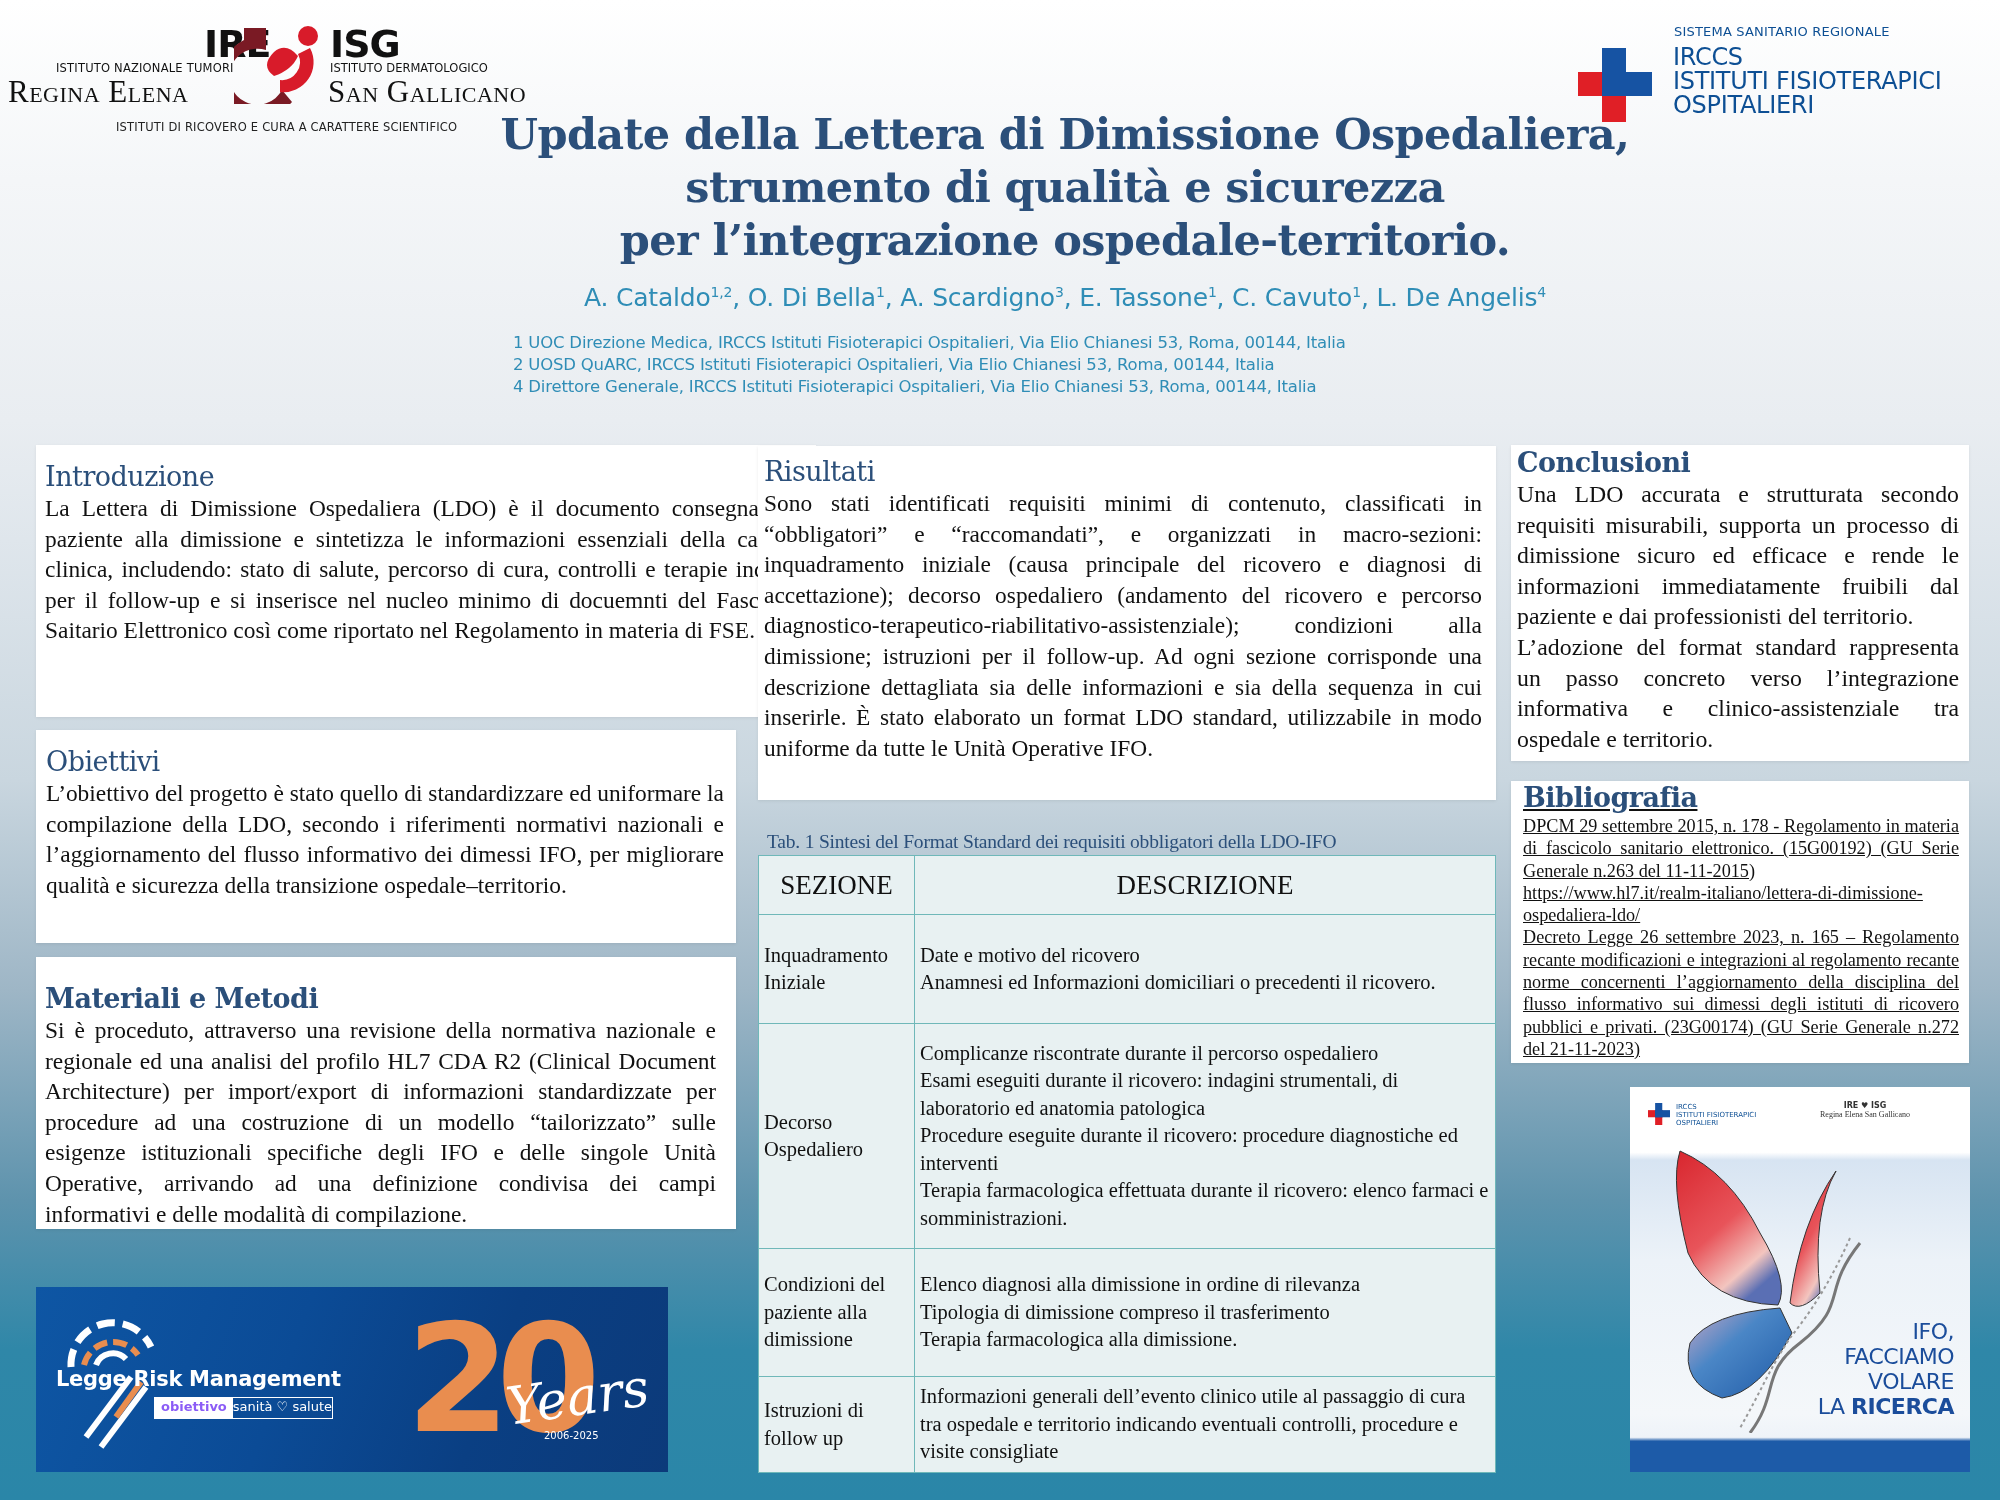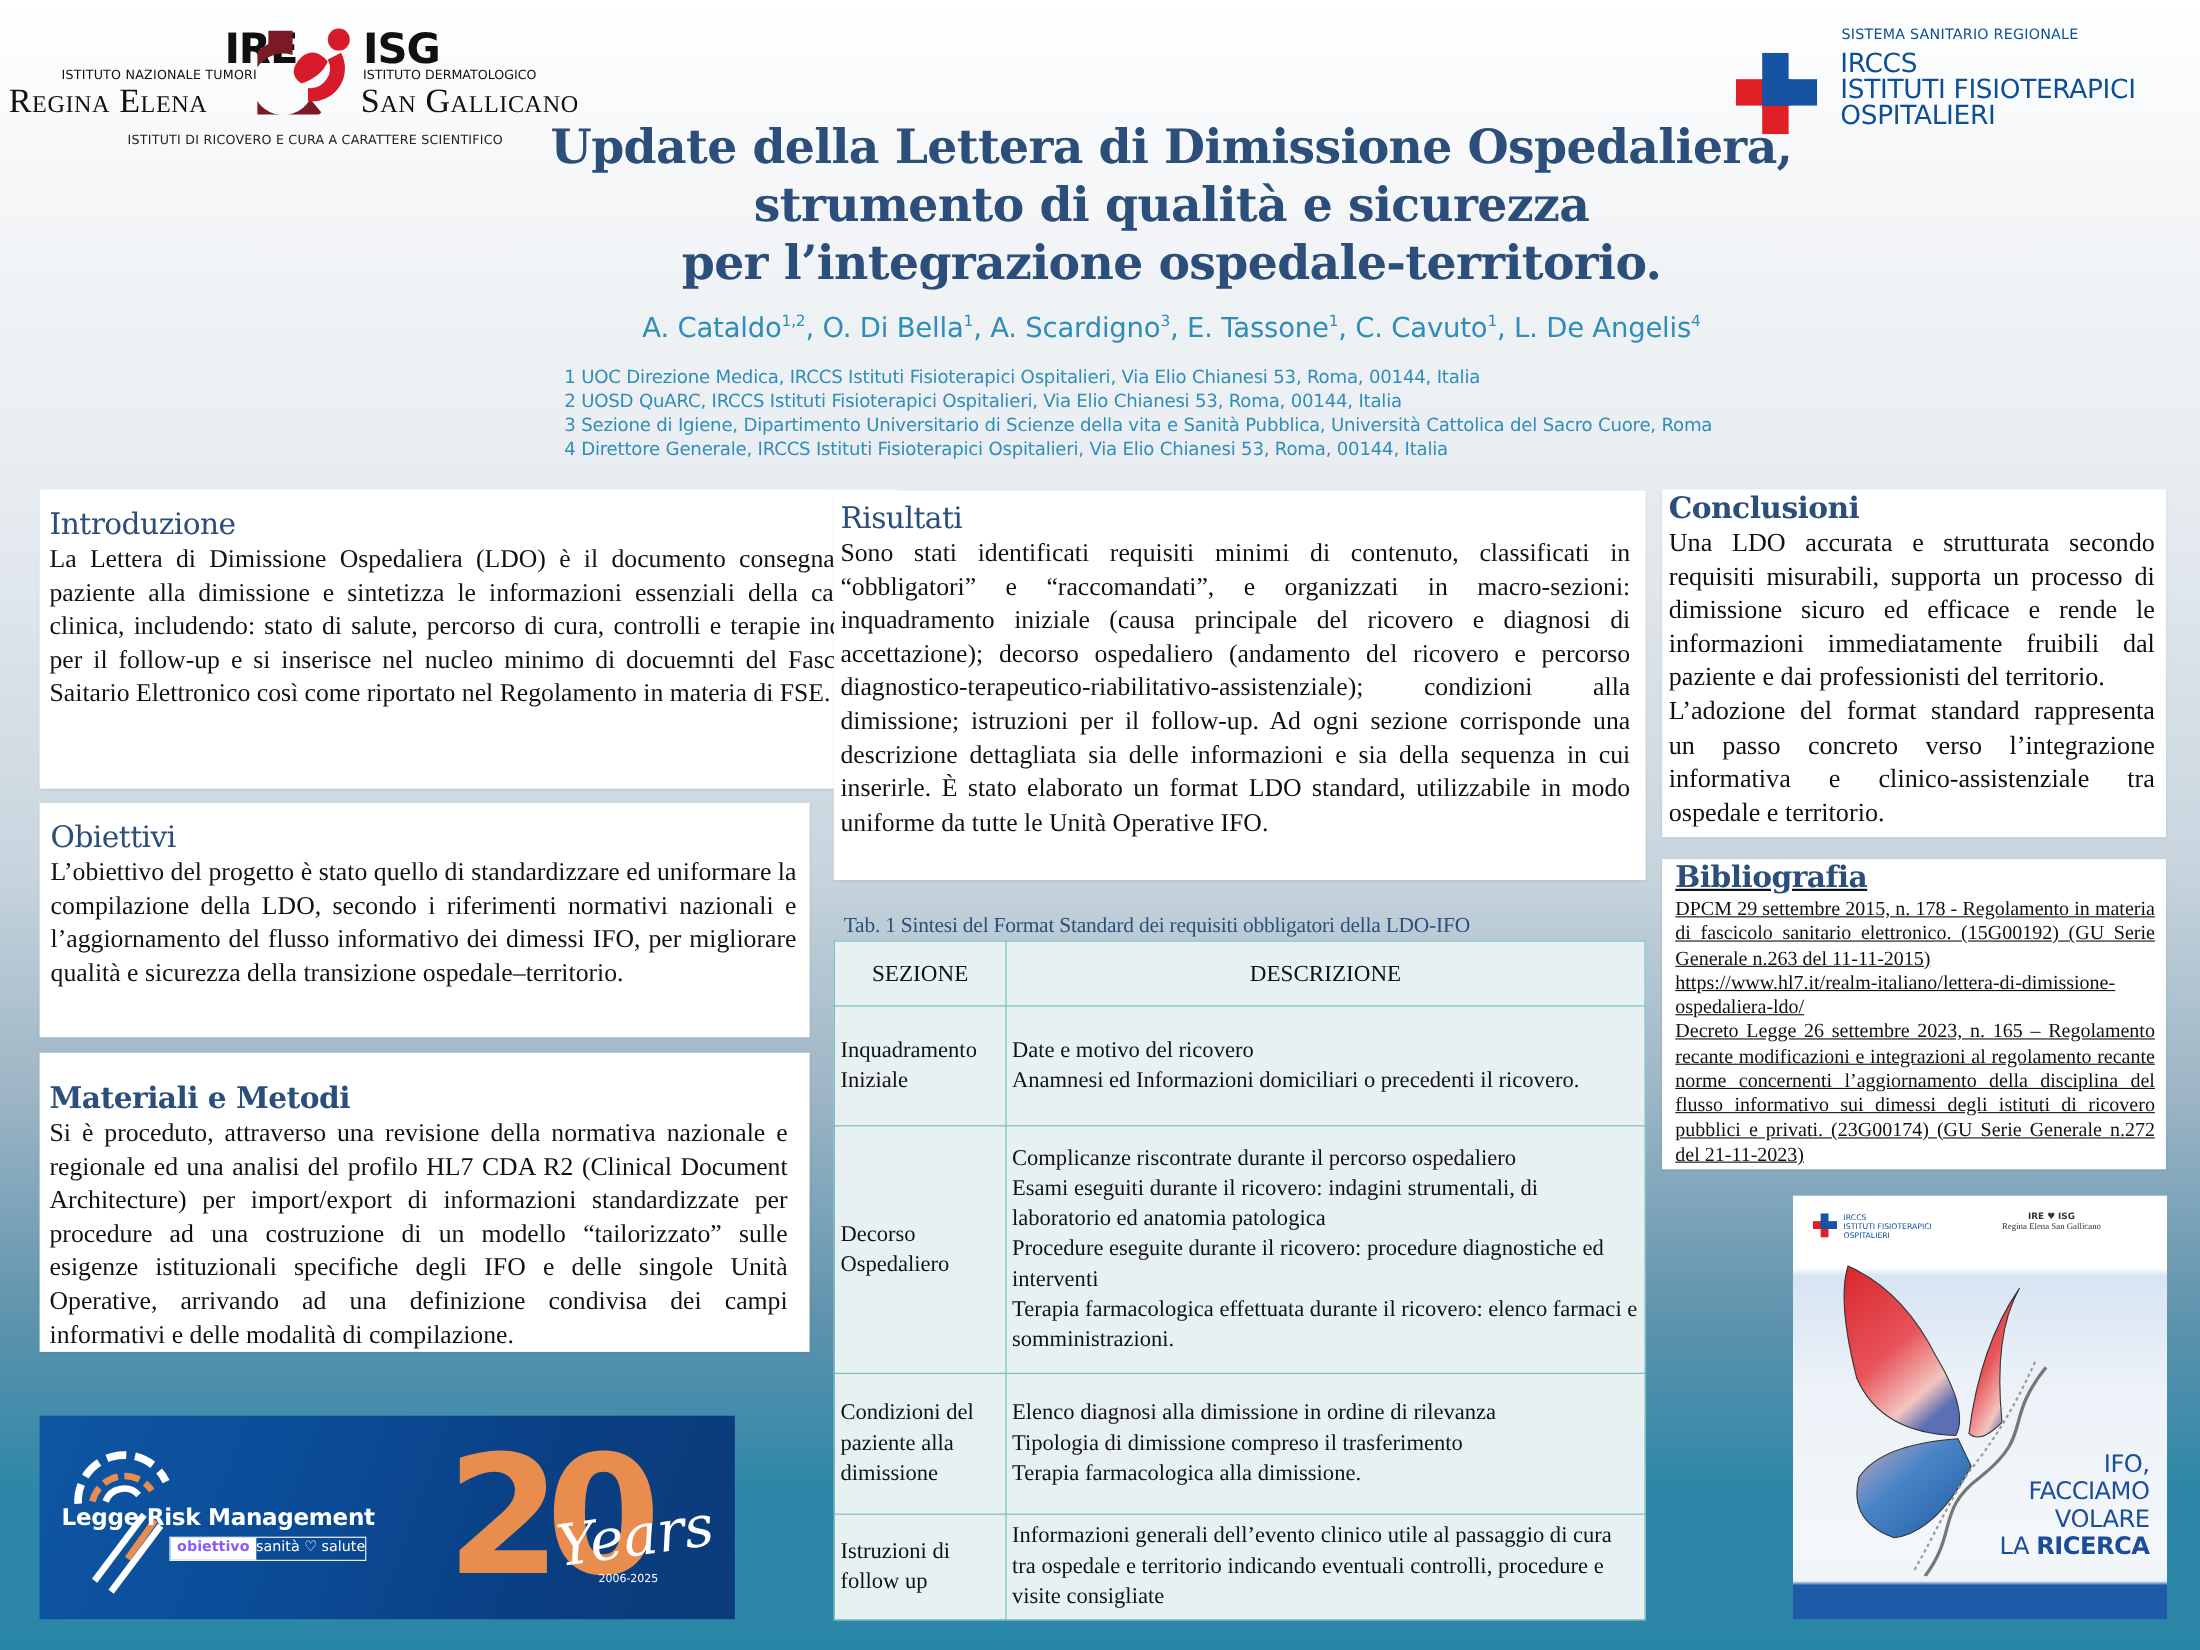--- a/index.html
+++ b/index.html
@@ -48,21 +48,21 @@
   .concl { left: 1511px; top: 445px; width: 458px; height: 316px; padding: 2px 10px 0 6px; }
   .concl h2, .biblio h2 { font-weight: bold; }
   .concl p { font-size: 23.8px; line-height: 30.6px; }
   .biblio { left: 1511px; top: 781px; width: 458px; height: 282px; padding: 0 10px 0 12px; text-decoration: underline; }
   .biblio h2 { font-size: 27px; line-height: 34px; }
 
   
   .tab-caption { left: 767px; top: 831px; font-family: "Liberation Serif", serif; font-size: 19.5px; color: #2b4f7a; letter-spacing: -0.2px; }
   table.ldo { position: absolute; left: 758px; top: 855px; width: 738px; border-collapse: collapse; background: #e8f1f2; font-family: "Liberation Serif", serif; font-size: 20.5px; color: #111; }
   table.ldo td, table.ldo th { border: 1px solid #6fb8b9; vertical-align: middle; }
-  table.ldo th { font-weight: normal; height: 59px; font-size: 21px; }
+  table.ldo th { font-weight: normal; height: 59px; font-size: 27px; }
   table.ldo td { padding: 4px 5px; line-height: 27.5px; }
   table.ldo td.sez { width: 156px; }
   table.ldo tr.r1 td { height: 109px; }
   table.ldo tr.r2 td { height: 225px; }
   table.ldo tr.r3 td { height: 128px; }
   table.ldo tr.r4 td { height: 96px; }
   .desc-line { display: block; }
 
   
   .forum { left: 36px; top: 1287px; width: 632px; height: 185px; background: linear-gradient(110deg, #0e56a4 0%, #0b4b96 40%, #0a3f83 70%, #0c3a7a 100%); overflow: hidden; }
@@ -124,21 +124,20 @@
   <span><span>O. Di Bella</span><sup>1</sup></span>,
   <span><span>A. Scardigno</span><sup>3</sup></span>,
   <span><span>E. Tassone</span><sup>1</sup></span>,
   <span><span>C. Cavuto</span><sup>1</sup></span>,
   <span><span>L. De Angelis</span><sup>4</sup></span>
 </div>
 
 <div class="abs affils">
   <div>1 UOC Direzione Medica, IRCCS Istituti Fisioterapici Ospitalieri, Via Elio Chianesi 53, Roma, 00144, Italia</div>
   <div>2 UOSD QuARC, IRCCS Istituti Fisioterapici Ospitalieri, Via Elio Chianesi 53, Roma, 00144, Italia</div>
-  <div>3 Sezione di Igiene, Dipartimento Universitario di Scienze della vita e Sanità Pubblica, Università Cattolica del Sacro Cuore, Roma</div>
   <div>4 Direttore Generale, IRCCS Istituti Fisioterapici Ospitalieri, Via Elio Chianesi 53, Roma, 00144, Italia</div>
 </div>
 
 <section class="box intro">
   <h2>Introduzione</h2>
   <p>La Lettera di Dimissione Ospedaliera (LDO) è il documento consegnato al paziente alla dimissione e sintetizza le informazioni essenziali della cartella clinica, includendo: stato di salute, percorso di cura, controlli e terapie indicati per il follow-up e si inserisce nel nucleo minimo di docuemnti del Fascicolo Saitario Elettronico così come riportato nel Regolamento in materia di FSE.</p>
 </section>
 
 <section class="box obiet">
   <h2>Obiettivi</h2>

